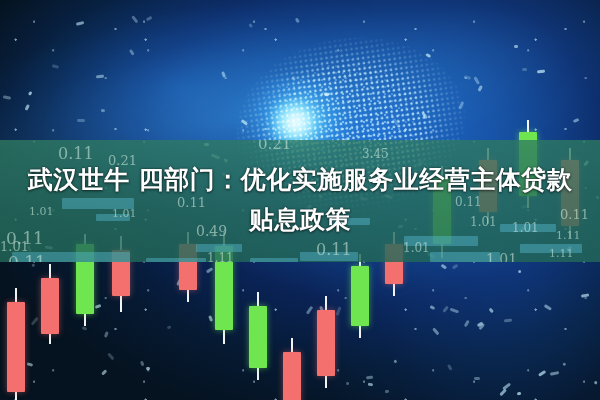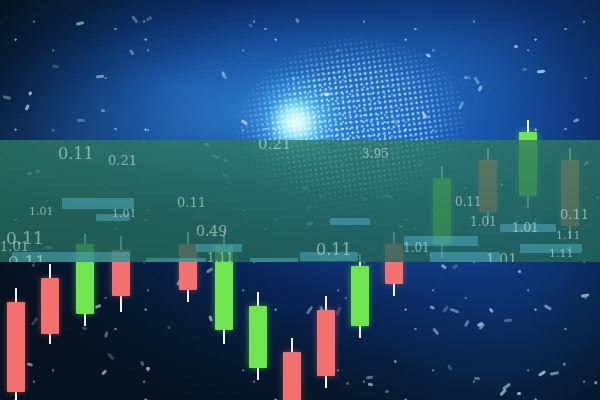--- a/index.html
+++ b/index.html
@@ -307,27 +307,31 @@
       <div class="num" style="left: 258px; top: -3px; font-size: 15px;">0.21</div>
       <div class="num" style="left: 368px; top: -12px; font-size: 13px;">1.11</div>
       <div class="num" style="left: 112px; top: 68px; font-size: 11px;">1.01</div>
       <div class="num" style="left: 29px; top: 66px; font-size: 11px;">1.01</div>
       <div class="num" style="left: 108px; top: 14px; font-size: 13px;">0.21</div>
       <div class="num" style="left: 6px; top: 90px; font-size: 17px;">0.11</div>
       <div class="num" style="left: 8px; top: 114px; font-size: 17px;">0.11</div>
       <div class="num" style="left: 196px; top: 84px; font-size: 14px;">0.49</div>
       <div class="num" style="left: 177px; top: 56px; font-size: 13px;">0.11</div>
       <div class="num" style="left: 207px; top: 112px; font-size: 12px;">1.11</div>
-      <div class="num" style="left: 362px; top: 8px; font-size: 12px;">3.95</div>
+      <div class="num" style="left: 362px; top: 8px; font-size: 12px;">3.45</div>
       <div class="num" style="left: 316px; top: 102px; font-size: 16px;">0.11</div>
       <div class="num" style="left: 470px; top: 76px; font-size: 12px;">1.01</div>
       <div class="num" style="left: 403px; top: 102px; font-size: 12px;">1.01</div>
       <div class="num" style="left: 512px; top: 82px; font-size: 12px;">1.01</div>
       <div class="num" style="left: 486px; top: 112px; font-size: 14px;">1.01</div>
       <div class="num" style="left: 556px; top: 90px; font-size: 11px;">1.11</div>
       <div class="num" style="left: 549px; top: 108px; font-size: 11px;">1.11</div>
       <div class="num" style="left: 560px; top: 68px; font-size: 13px;">0.11</div>
       <div class="num" style="left: 0px; top: 100px; font-size: 13px;">1.01</div>
       <div class="num" style="left: 455px; top: 56px; font-size: 12px;">0.11</div>
     </div>
 
+  <div class="headline">
+    <span class="l1">武汉世牛 四部门：优化实施服务业经营主体贷款</span>
+    <span class="l2">贴息政策</span>
+  </div>
 
 </div>
 
 </body></html>

